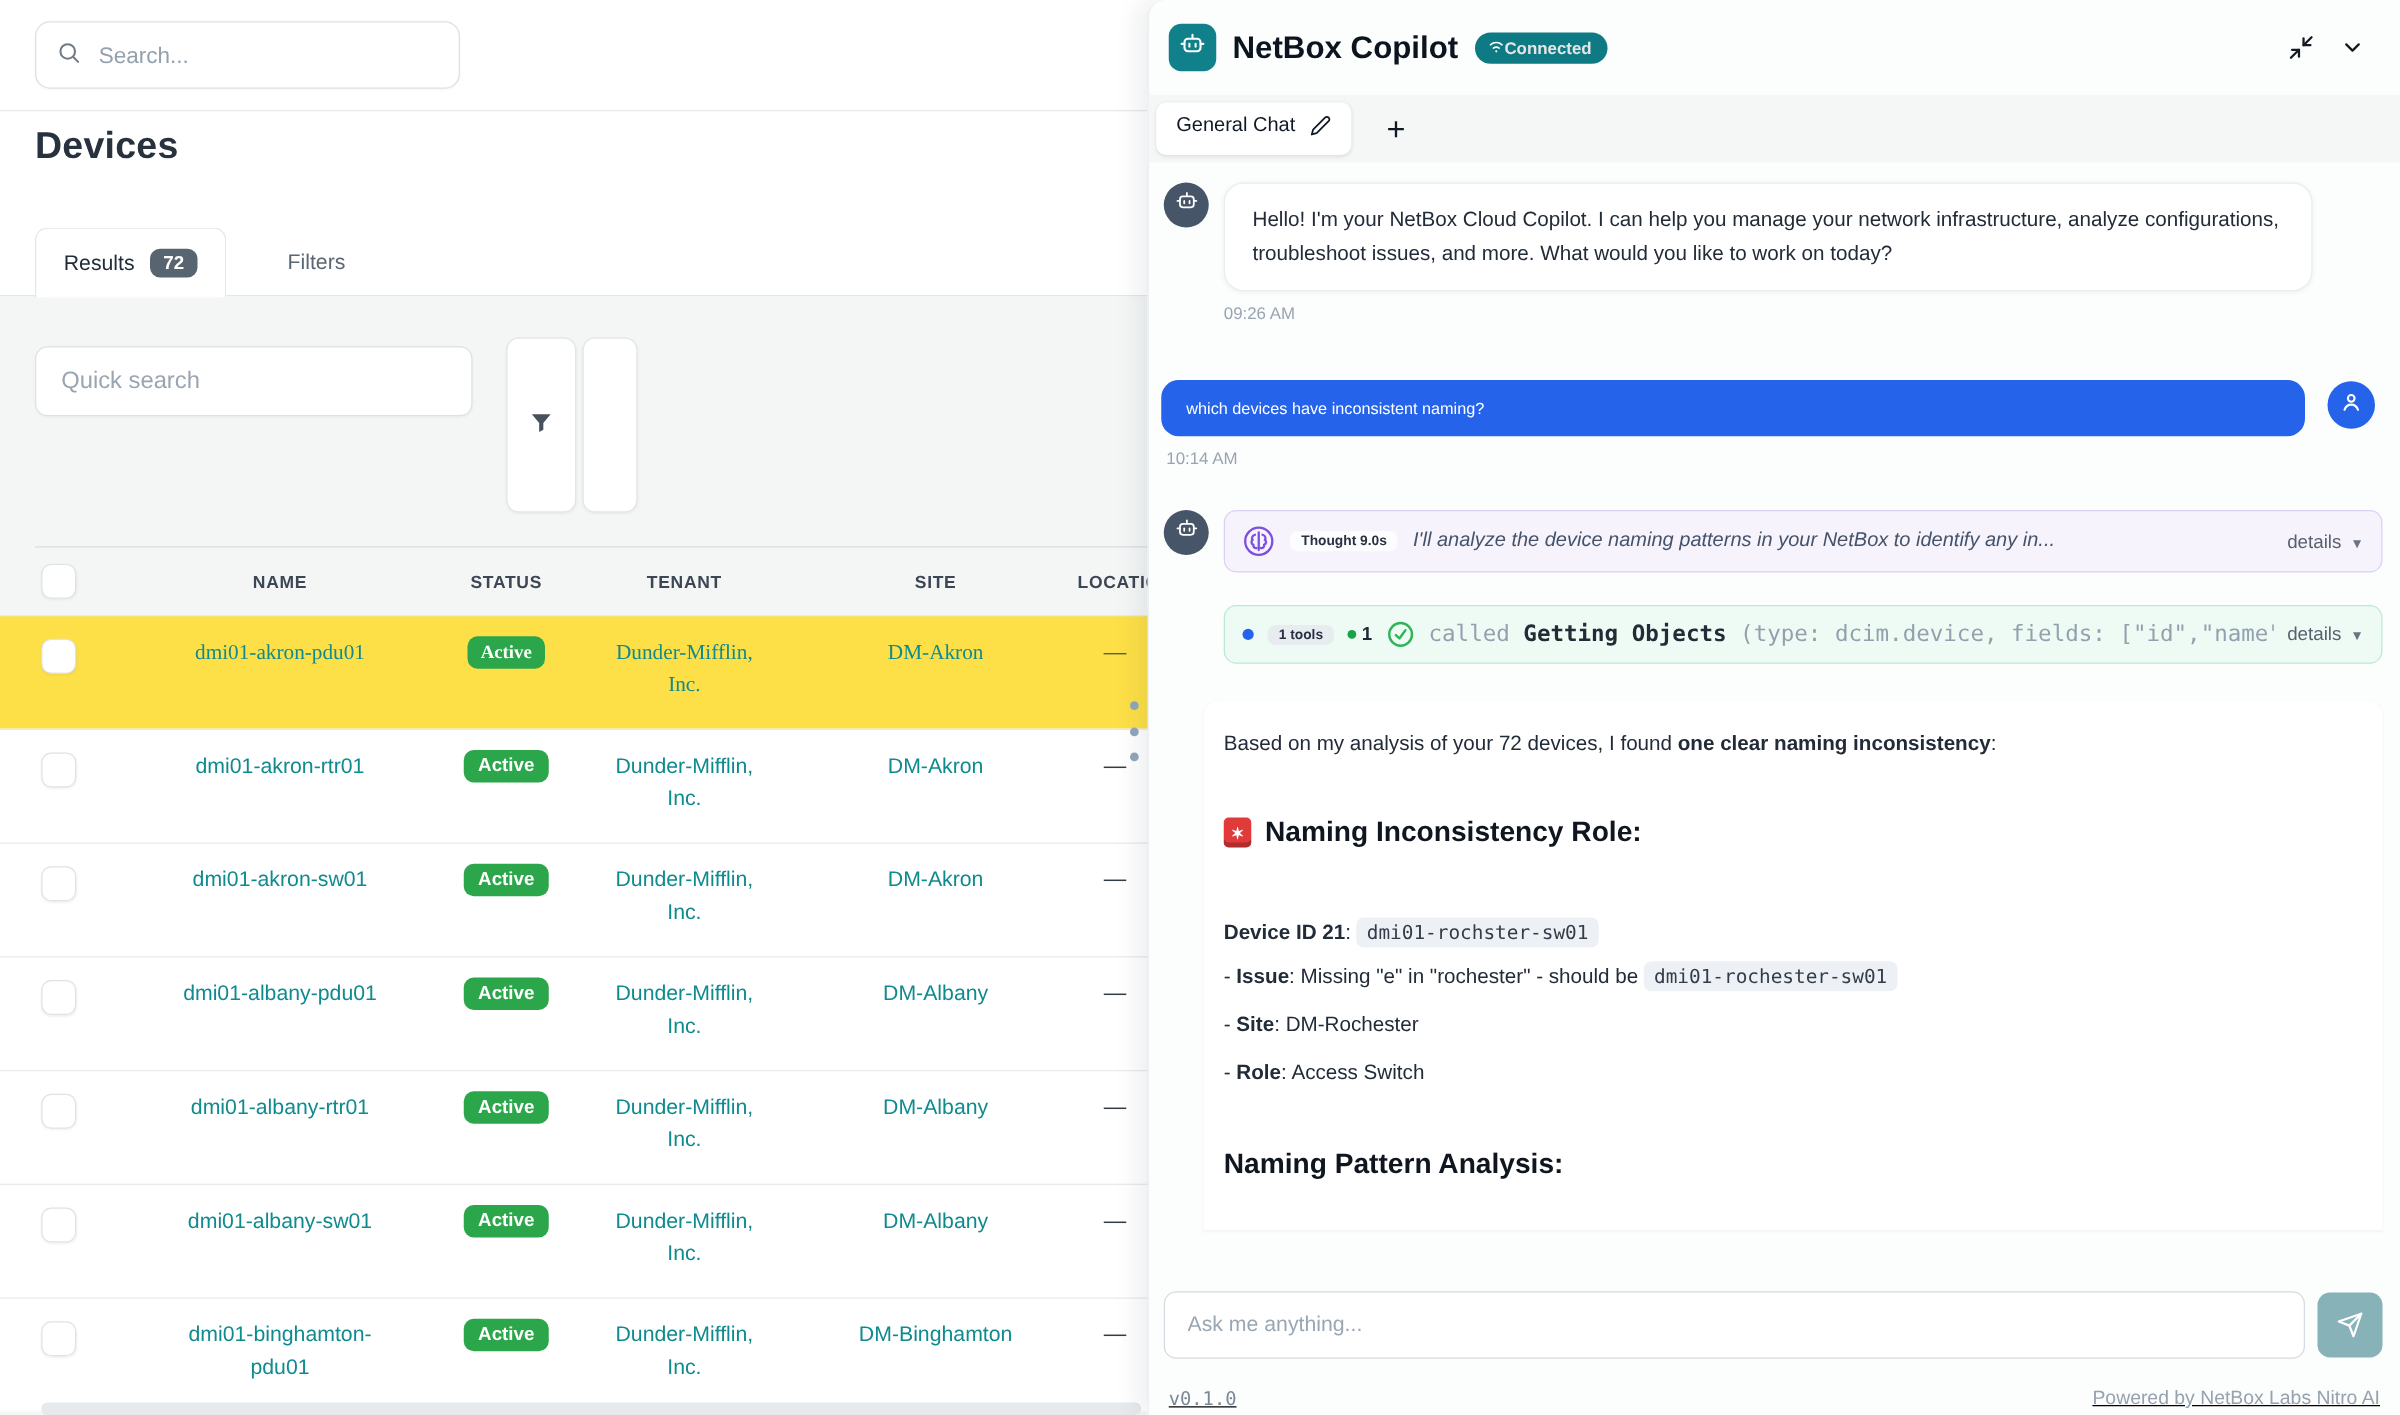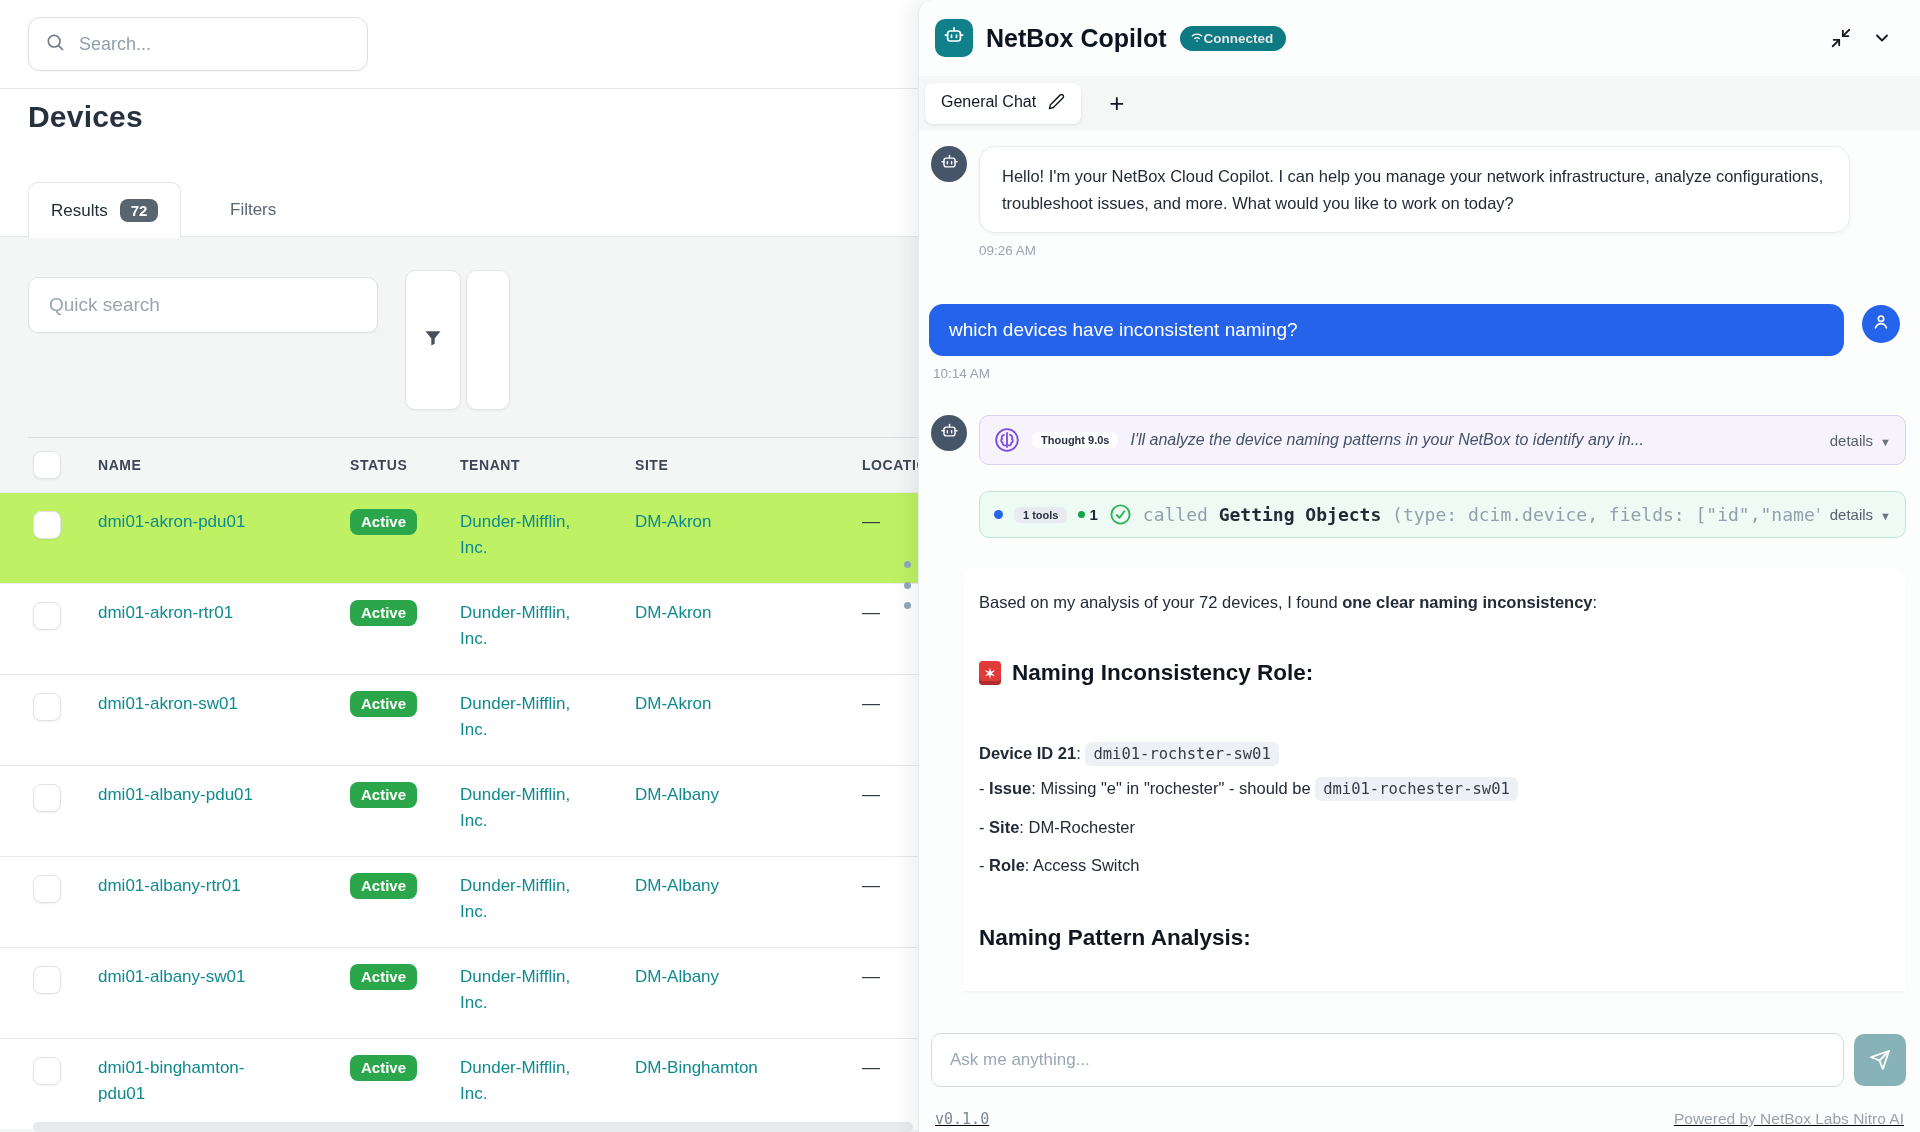--- a/index.html
+++ b/index.html
@@ -34,21 +34,21 @@
   .quick-search input { border:none; outline:none; font-size:19px; width:100%; color:#33404d; font-family:inherit; background:transparent; }
   .quick-search input::placeholder { color:#9aa5b1; }
 
   .tall-btn { position:absolute; top:270px; background:#fff; border:1px solid #e2e6ea; border-radius:10px;
     box-shadow:0 1px 2px rgba(16,24,40,.05); display:flex; align-items:center; justify-content:center; }
   .tall-btn.b1 { left:405px; width:56px; height:140px; }
   .tall-btn.b2 { left:466px; width:44px; height:140px; }
 
   .table-top-line { position:absolute; left:28px; top:437px; width:890px; height:1px; background:#d9dee2; }
 
-  .tgrid { display:grid; grid-template-columns:65px 252px 110px 175px 227px 60px; padding-left:33px; width:1018px; }
+  .tgrid { display:grid; grid-template-columns:65px 252px 110px 175px 227px 60px; padding-left:33px; width:1018px;text-align:center; }
   .thead { position:absolute; left:0; top:438px; height:54px; align-items:center; }
   .thead .th { font-size:14px; font-weight:700; color:#3c4654; letter-spacing:.04em; }
   .rows { position:absolute; left:0; top:492px; width:918px; }
   .trow { border-top:1px solid #e8ebed; height:91px; align-items:start; padding-top:16px; }
   .cbx { width:28px; height:28px; border:1.5px solid #dfe3e7; border-radius:8px; background:#fff;
     box-shadow:0 1px 2px rgba(16,24,40,.06); margin-top:2px; }
   .thead .cbx { margin-top:0; }
   a.tl { color:#0f8a8f; text-decoration:none; font-size:17px; line-height:26px; display:inline-block; }
   .name-cell a.tl { max-width:170px; }
   .tenant-cell a.tl { max-width:120px; }
@@ -80,21 +80,21 @@
   .messages { padding:16px 14px 0 12px; }
   .msg-row { display:flex; gap:12px; }
   .bot-circ { flex:0 0 36px; width:36px; height:36px; border-radius:50%; background:#475569;
     display:flex; align-items:center; justify-content:center; }
   .greet-card { flex:1; margin-right:56px; background:#fff; border:1px solid #e9edf0; border-radius:16px;
     box-shadow:0 1px 4px rgba(16,24,40,.05); padding:16px 22px; font-size:16.5px; line-height:1.62; color:#222b38; }
   .tstamp { margin:10px 0 0 48px; font-size:13.5px; color:#98a4b0; }
   .tstamp.user { margin-left:2px; }
 
   .user-row { position:relative; margin-top:46px; padding-right:62px; }
-  .user-bubble { background:#2563eb; border-radius:14px; padding:15px 20px; color:#fff; font-size:19px; margin-left:-2px; }
+  .user-bubble { background:#2563eb; border-radius:14px; padding:15px 20px; color:#fff; font-size:13px; margin-left:-2px; }
   .user-av { position:absolute; right:6px; top:1px; width:38px; height:38px; border-radius:50%; background:#2563eb;
     display:flex; align-items:center; justify-content:center; }
 
   .asst-row { margin-top:34px; }
   .asst-col { flex:1; min-width:0; }
   .thought-card { display:flex; align-items:center; gap:12px; background:#f7f3fd; border:1px solid #dccff4;
     border-radius:10px; padding:11px 14px; }
   .pill { background:rgba(255,255,255,.75); border-radius:6px; padding:2px 9px; font-size:11px; font-weight:700; color:#273142; white-space:nowrap; }
   .thought-sum { flex:1; min-width:0; overflow:hidden; white-space:nowrap; font-style:italic; font-size:16px; color:#44536a; }
   .details { display:flex; align-items:center; gap:7px; font-size:15px; color:#57616e; cursor:pointer; white-space:nowrap; }
@@ -179,21 +179,21 @@
         <div class="cbx"></div>
       </div>
     <div class="th">NAME</div>
     <div class="th">STATUS</div>
     <div class="th">TENANT</div>
     <div class="th">SITE</div>
     <div class="th">LOCATION</div>
   </div>
 
   <div class="rows">
-    <div class="tgrid trow" style="background:#bef264;">
+    <div class="tgrid trow" style="background:#fde047;font-family:Liberation Serif, serif;">
       <div>
           <div class="cbx"></div>
         </div>
       <div class="name-cell"><a class="tl" href="#">dmi01-akron-pdu01</a></div>
       <div><span class="status-badge">Active</span></div>
       <div class="tenant-cell"><a class="tl" href="#">Dunder-Mifflin, Inc.</a></div>
       <div><a class="tl" href="#">DM-Akron</a></div>
       <div class="dash">—</div>
     </div>
     <div class="tgrid trow" style="background:#fff;">

